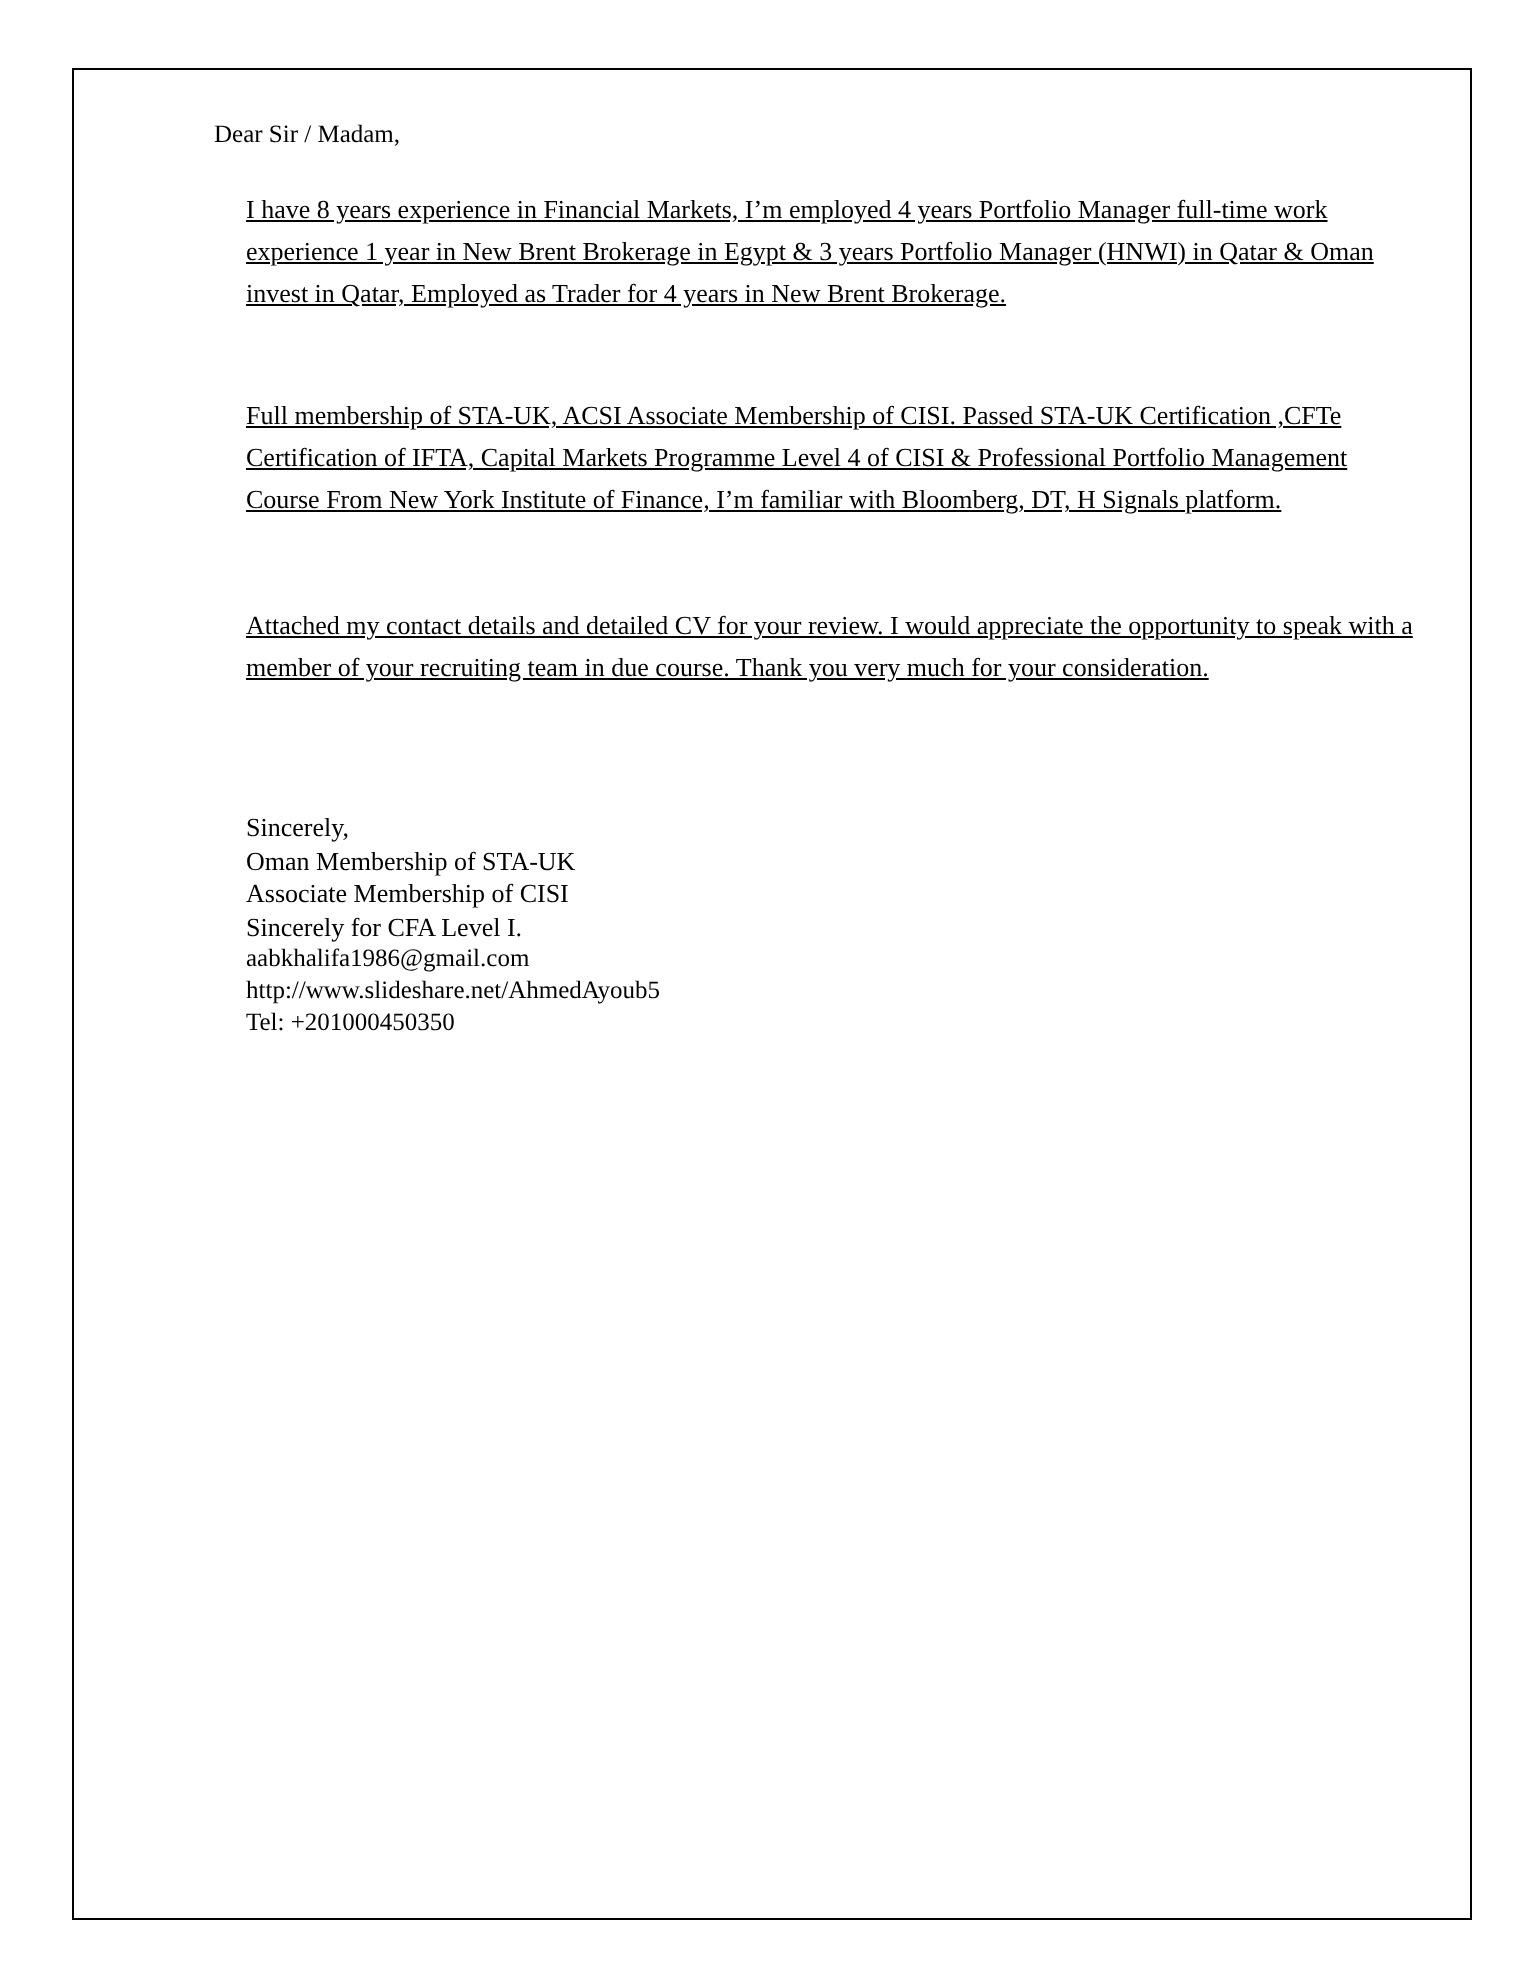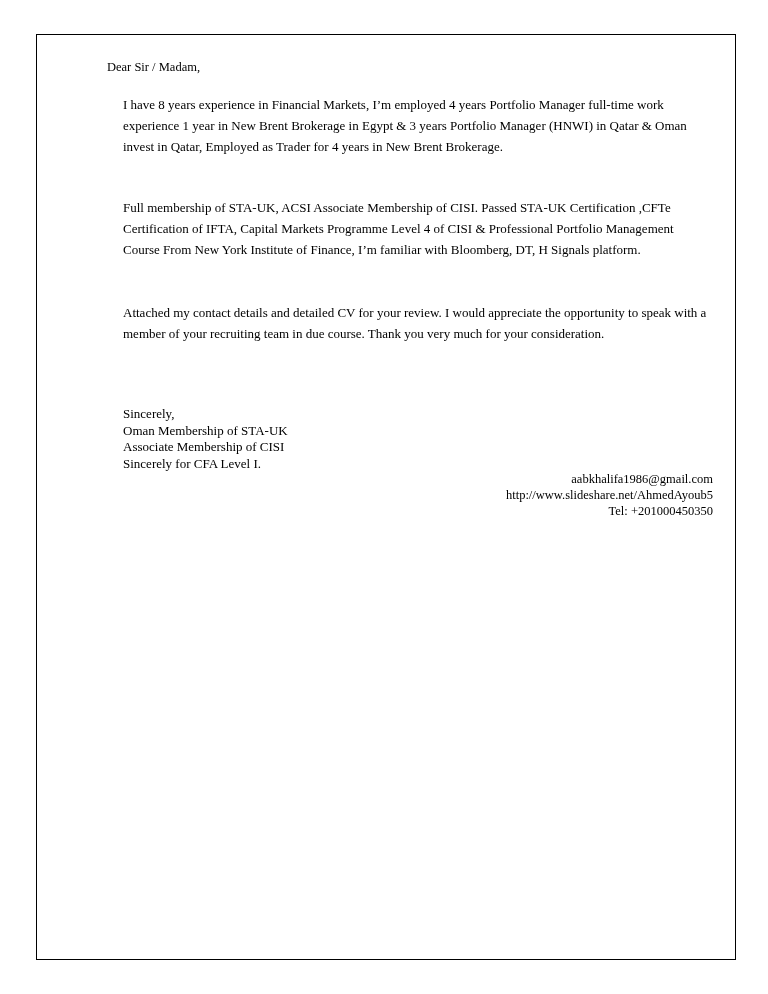--- a/index.html
+++ b/index.html
@@ -43,37 +43,37 @@
     line-height: 1.35;
     margin: 0 0 0 0;
     padding-left: 0px;
   }
   .para {
     font-size: 13px;
     line-height: 1.62;
     margin: 0;
     padding-left: 16px;
     text-align: left;
+    text-decoration: underline;
   }
   .gap-1 { height: 18px; }
   .gap-2 { height: 40px; }
   .gap-3 { height: 42px; }
   .gap-4 { height: 62px; }
   .sign-block {
     padding-left: 16px;
     font-size: 13px;
     line-height: 1.27;
   }
   .sign-line {
     margin: 0;
     white-space: nowrap;
   }
   .sign-line.small {
     font-size: 12.5px;
-    text-align: right;
   }
 </style>
 </head>
 <body>
 
 <div class="page">
   <div class="sheet">
     <div class="letter-body">
 
       <p class="salutation">Dear Sir / Madam,</p>

